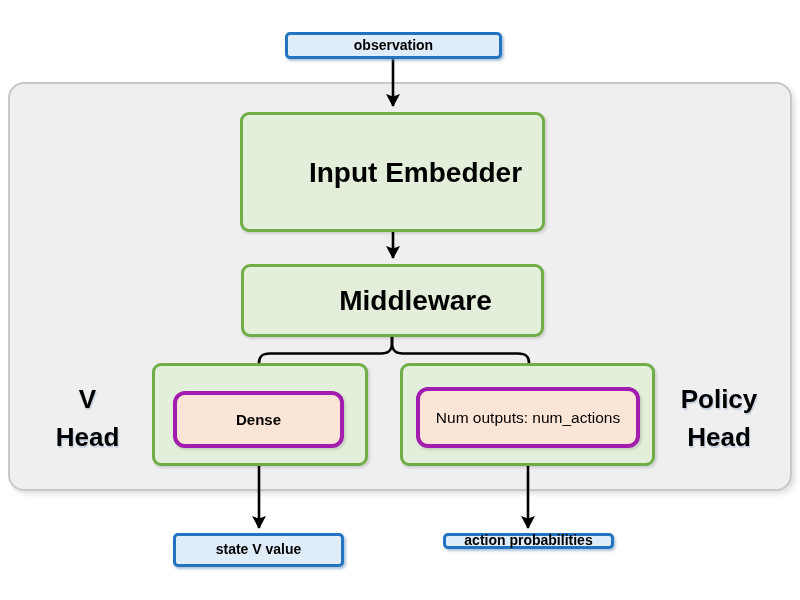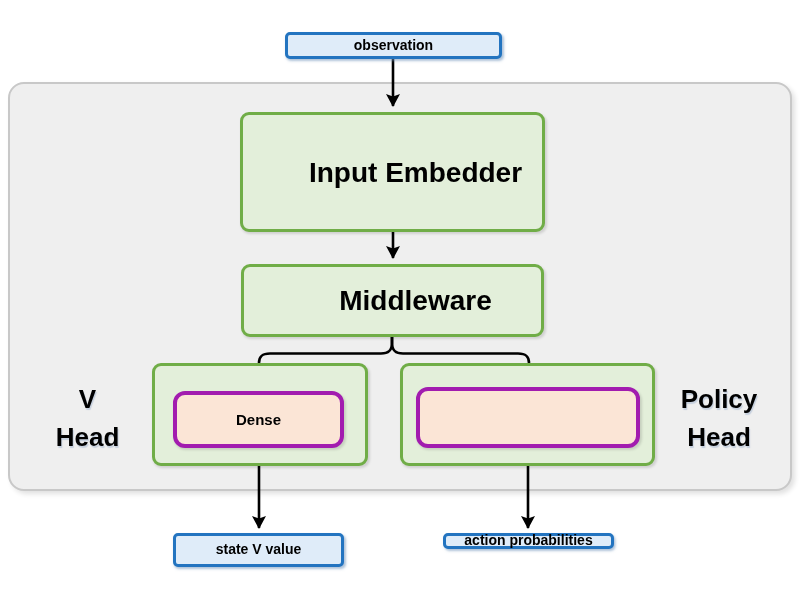--- a/index.html
+++ b/index.html
@@ -118,20 +118,21 @@
 <div id="v-head-dense" class="box orange">
   <span class="layer-title">Dense</span>
 </div>
 <div id="v-head-label" class="side-label">
   <div>V</div>
   <div>Head</div>
 </div>
 
 <div id="policy-head-box" class="box green"></div>
 <div id="policy-head-dense" class="box orange">
+  <span class="layer-detail">Num outputs: num_actions</span>
 </div>
 <div id="policy-head-label" class="side-label">
   <div>Policy</div>
   <div>Head</div>
 </div>
 
 <div id="state-v-value" class="box blue">
   <span>state V value</span>
 </div>
 <div id="action-probs" class="box blue">

